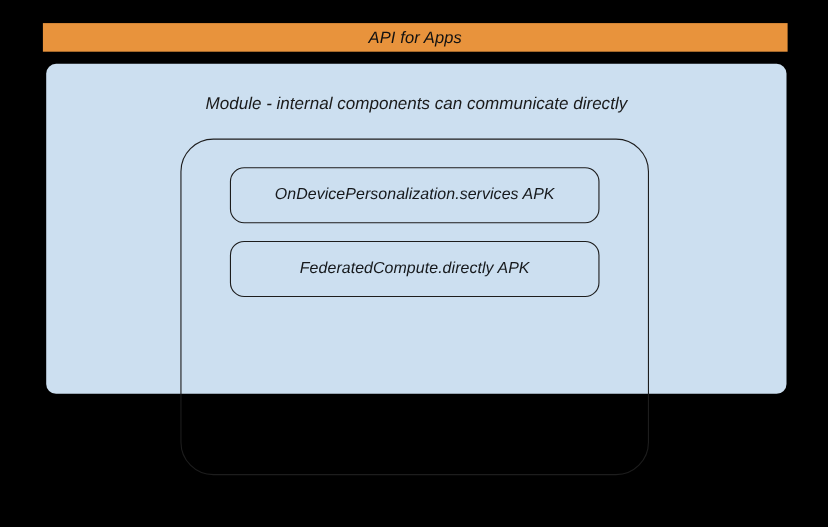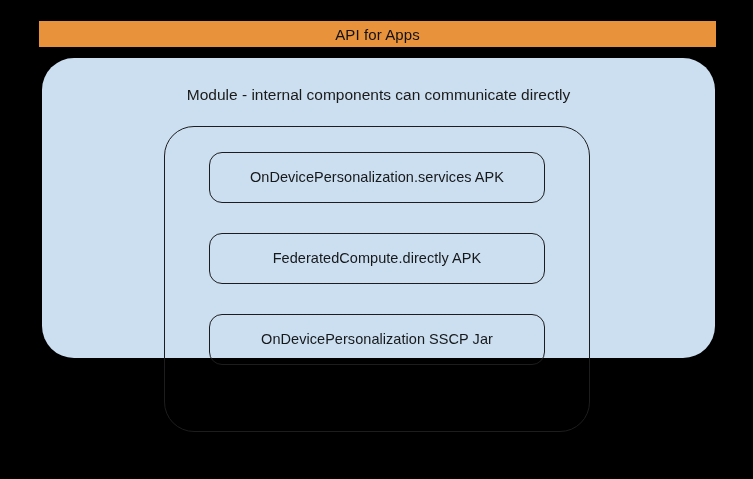--- a/index.html
+++ b/index.html
@@ -14,20 +14,21 @@
     overflow: hidden;
     font-family: "Liberation Sans", sans-serif;
     -webkit-font-smoothing: antialiased;
   }
 
   #canvas {
     position: relative;
     width: 753px;
     height: 479px;
     background: #000000;
+    font-style: italic;
   }
 
   
   .api-banner {
     position: absolute;
     left: 39px;
     top: 21px;
     width: 677px;
     height: 26px;
     background: #e8933c;
@@ -44,21 +45,21 @@
   }
 
   
   .module-panel {
     position: absolute;
     left: 42px;
     top: 58px;
     width: 673px;
     height: 300px;
     background: #ccdff0;
-    border-radius: 32px;
+    border-radius: 9px;
   }
 
   .module-heading {
     position: absolute;
     left: 0;
     top: 28px;
     width: 100%;
     text-align: center;
     font-size: 15.5px;
     line-height: 1.2;
@@ -79,21 +80,21 @@
   }
 
   
   .component-list {
     position: absolute;
     left: 167px;   
     top: 94px;     
     width: 336px;  
     display: flex;
     flex-direction: column;
-    gap: 30px;
+    gap: 16px;
   }
 
   .component-box {
     height: 51px;
     box-sizing: border-box;
     border: 1.4px solid #1d1d1d;
     border-radius: 13px;
     background: transparent;
     display: flex;
     align-items: center;
@@ -126,20 +127,17 @@
 
       <div class="component-box">
         <span class="component-label">OnDevicePersonalization.services APK</span>
       </div>
 
       <div class="component-box">
         <span class="component-label">FederatedCompute.directly APK</span>
       </div>
 
 
-      <div class="component-box">
-        <span class="component-label">OnDevicePersonalization SSCP Jar</span>
-      </div>
 
     </div>
   </div>
 
 </div>
 
 </body></html>

